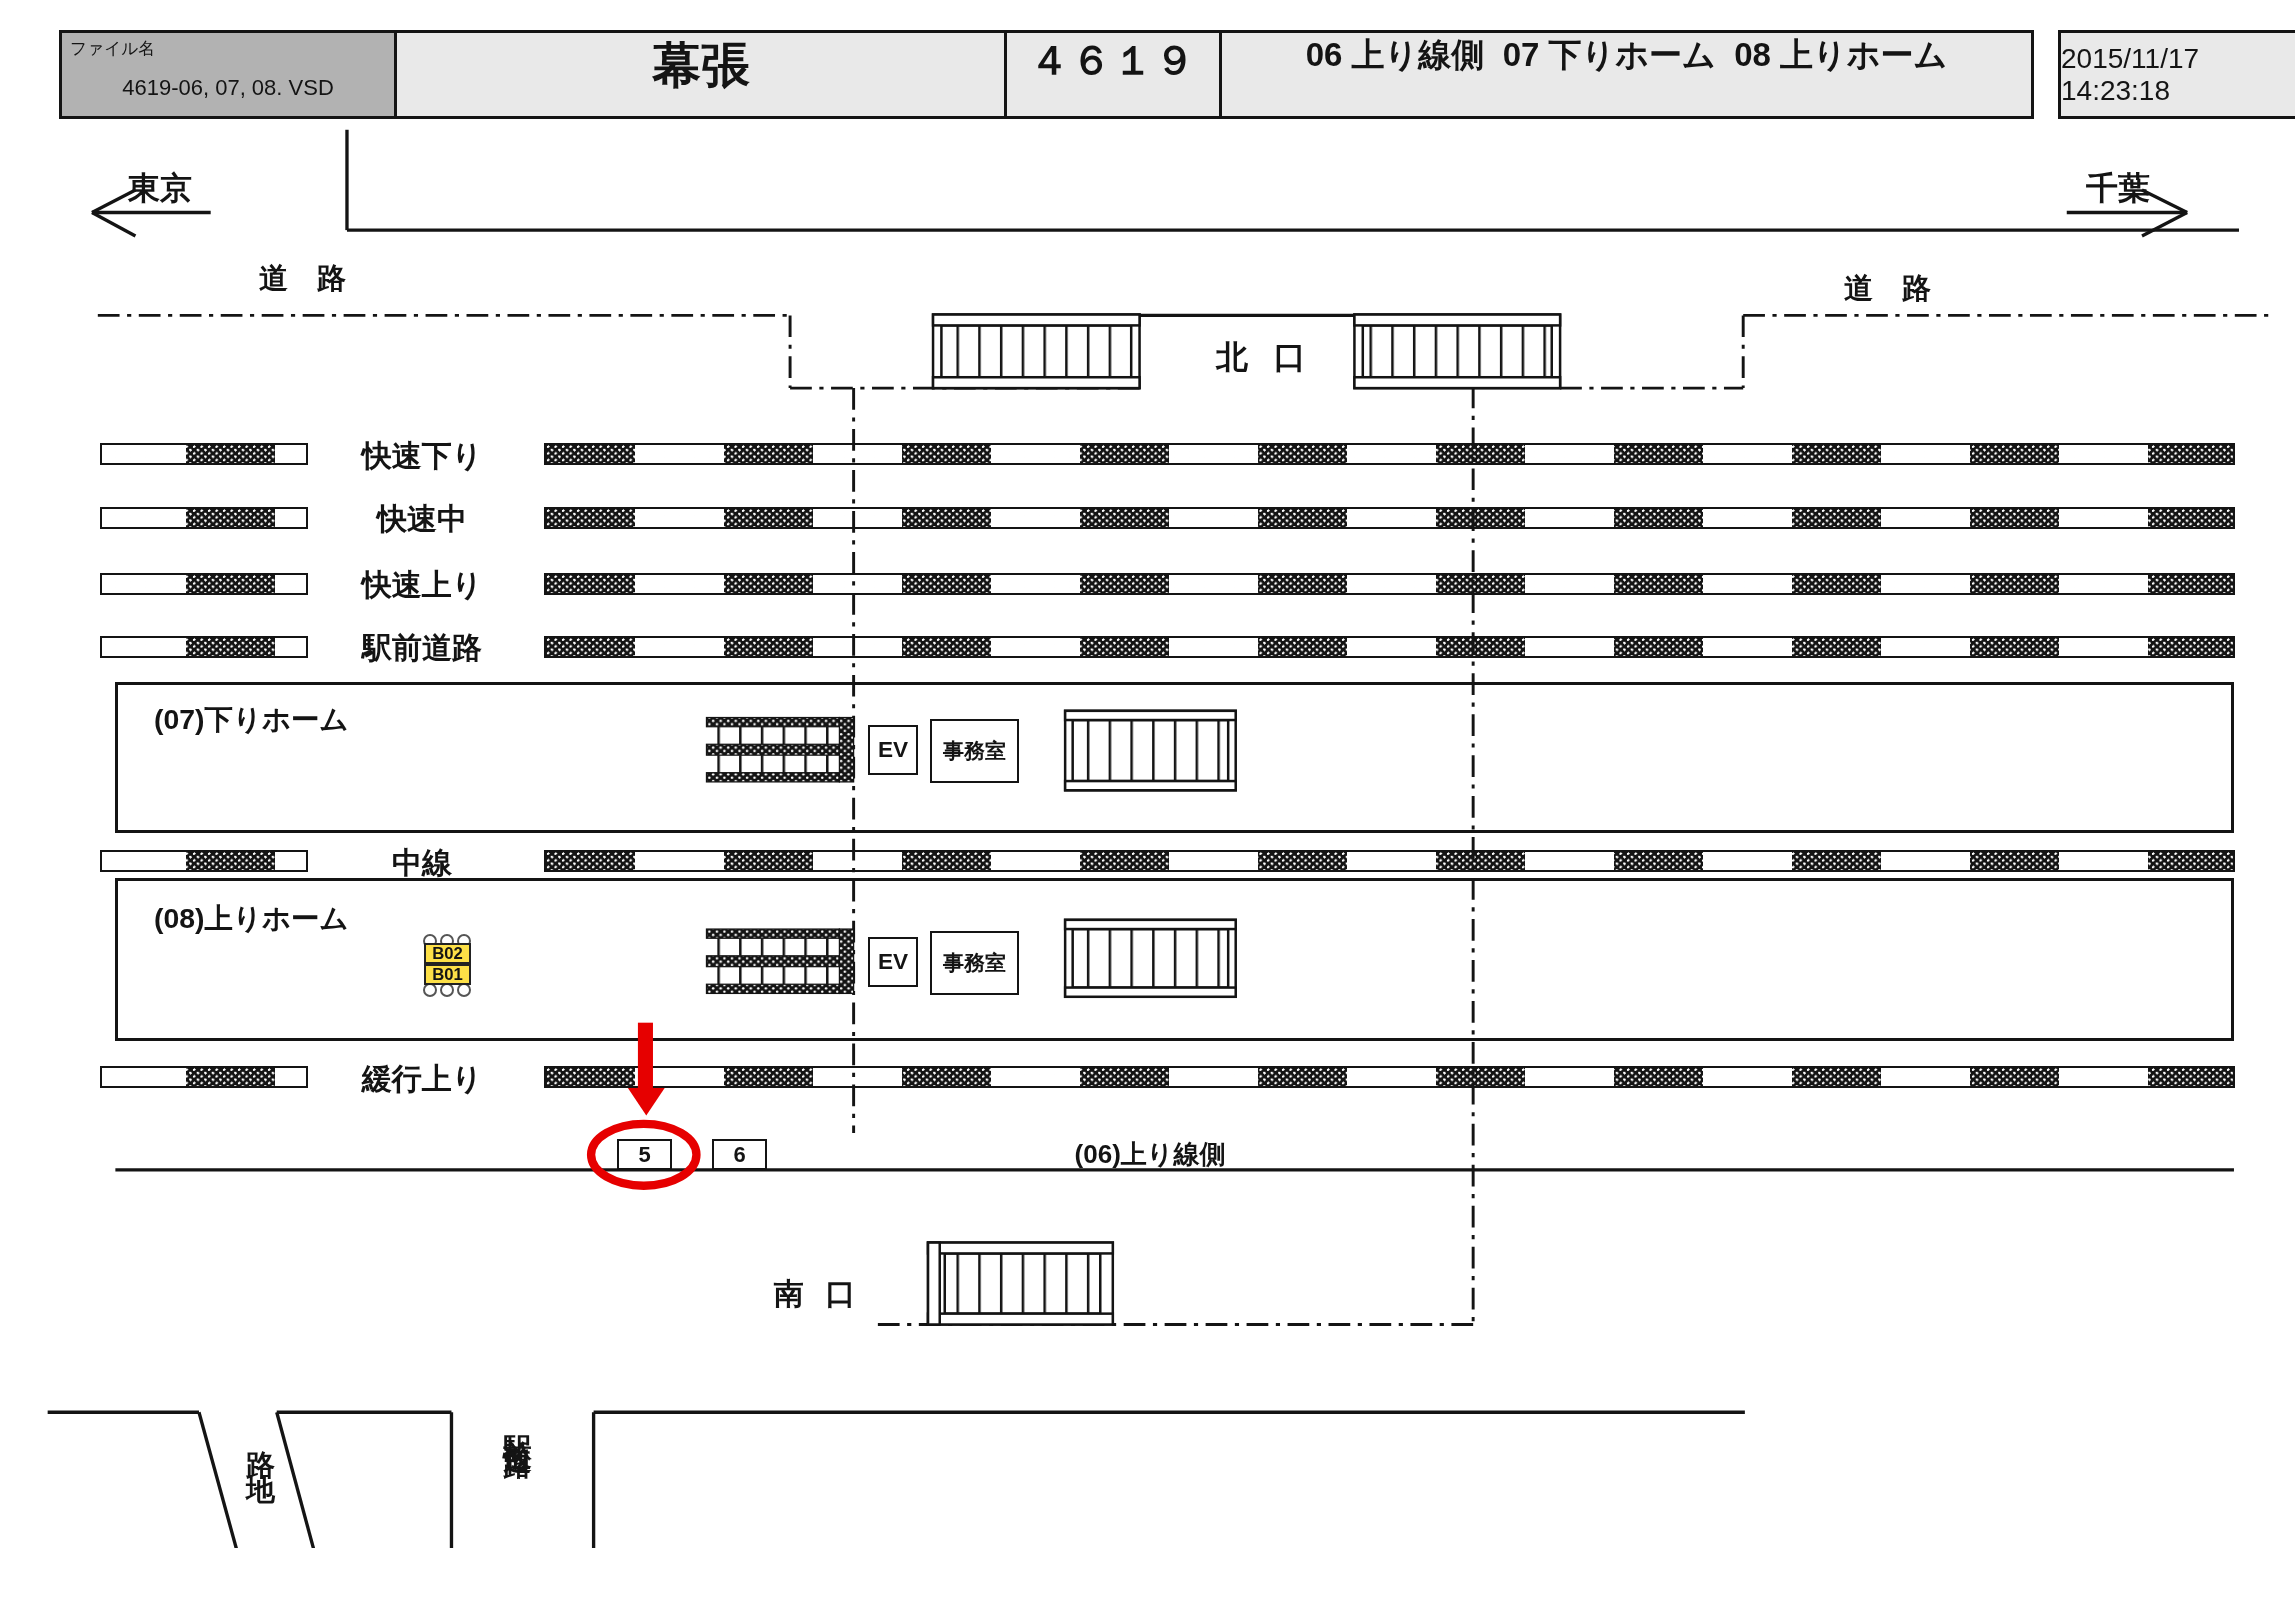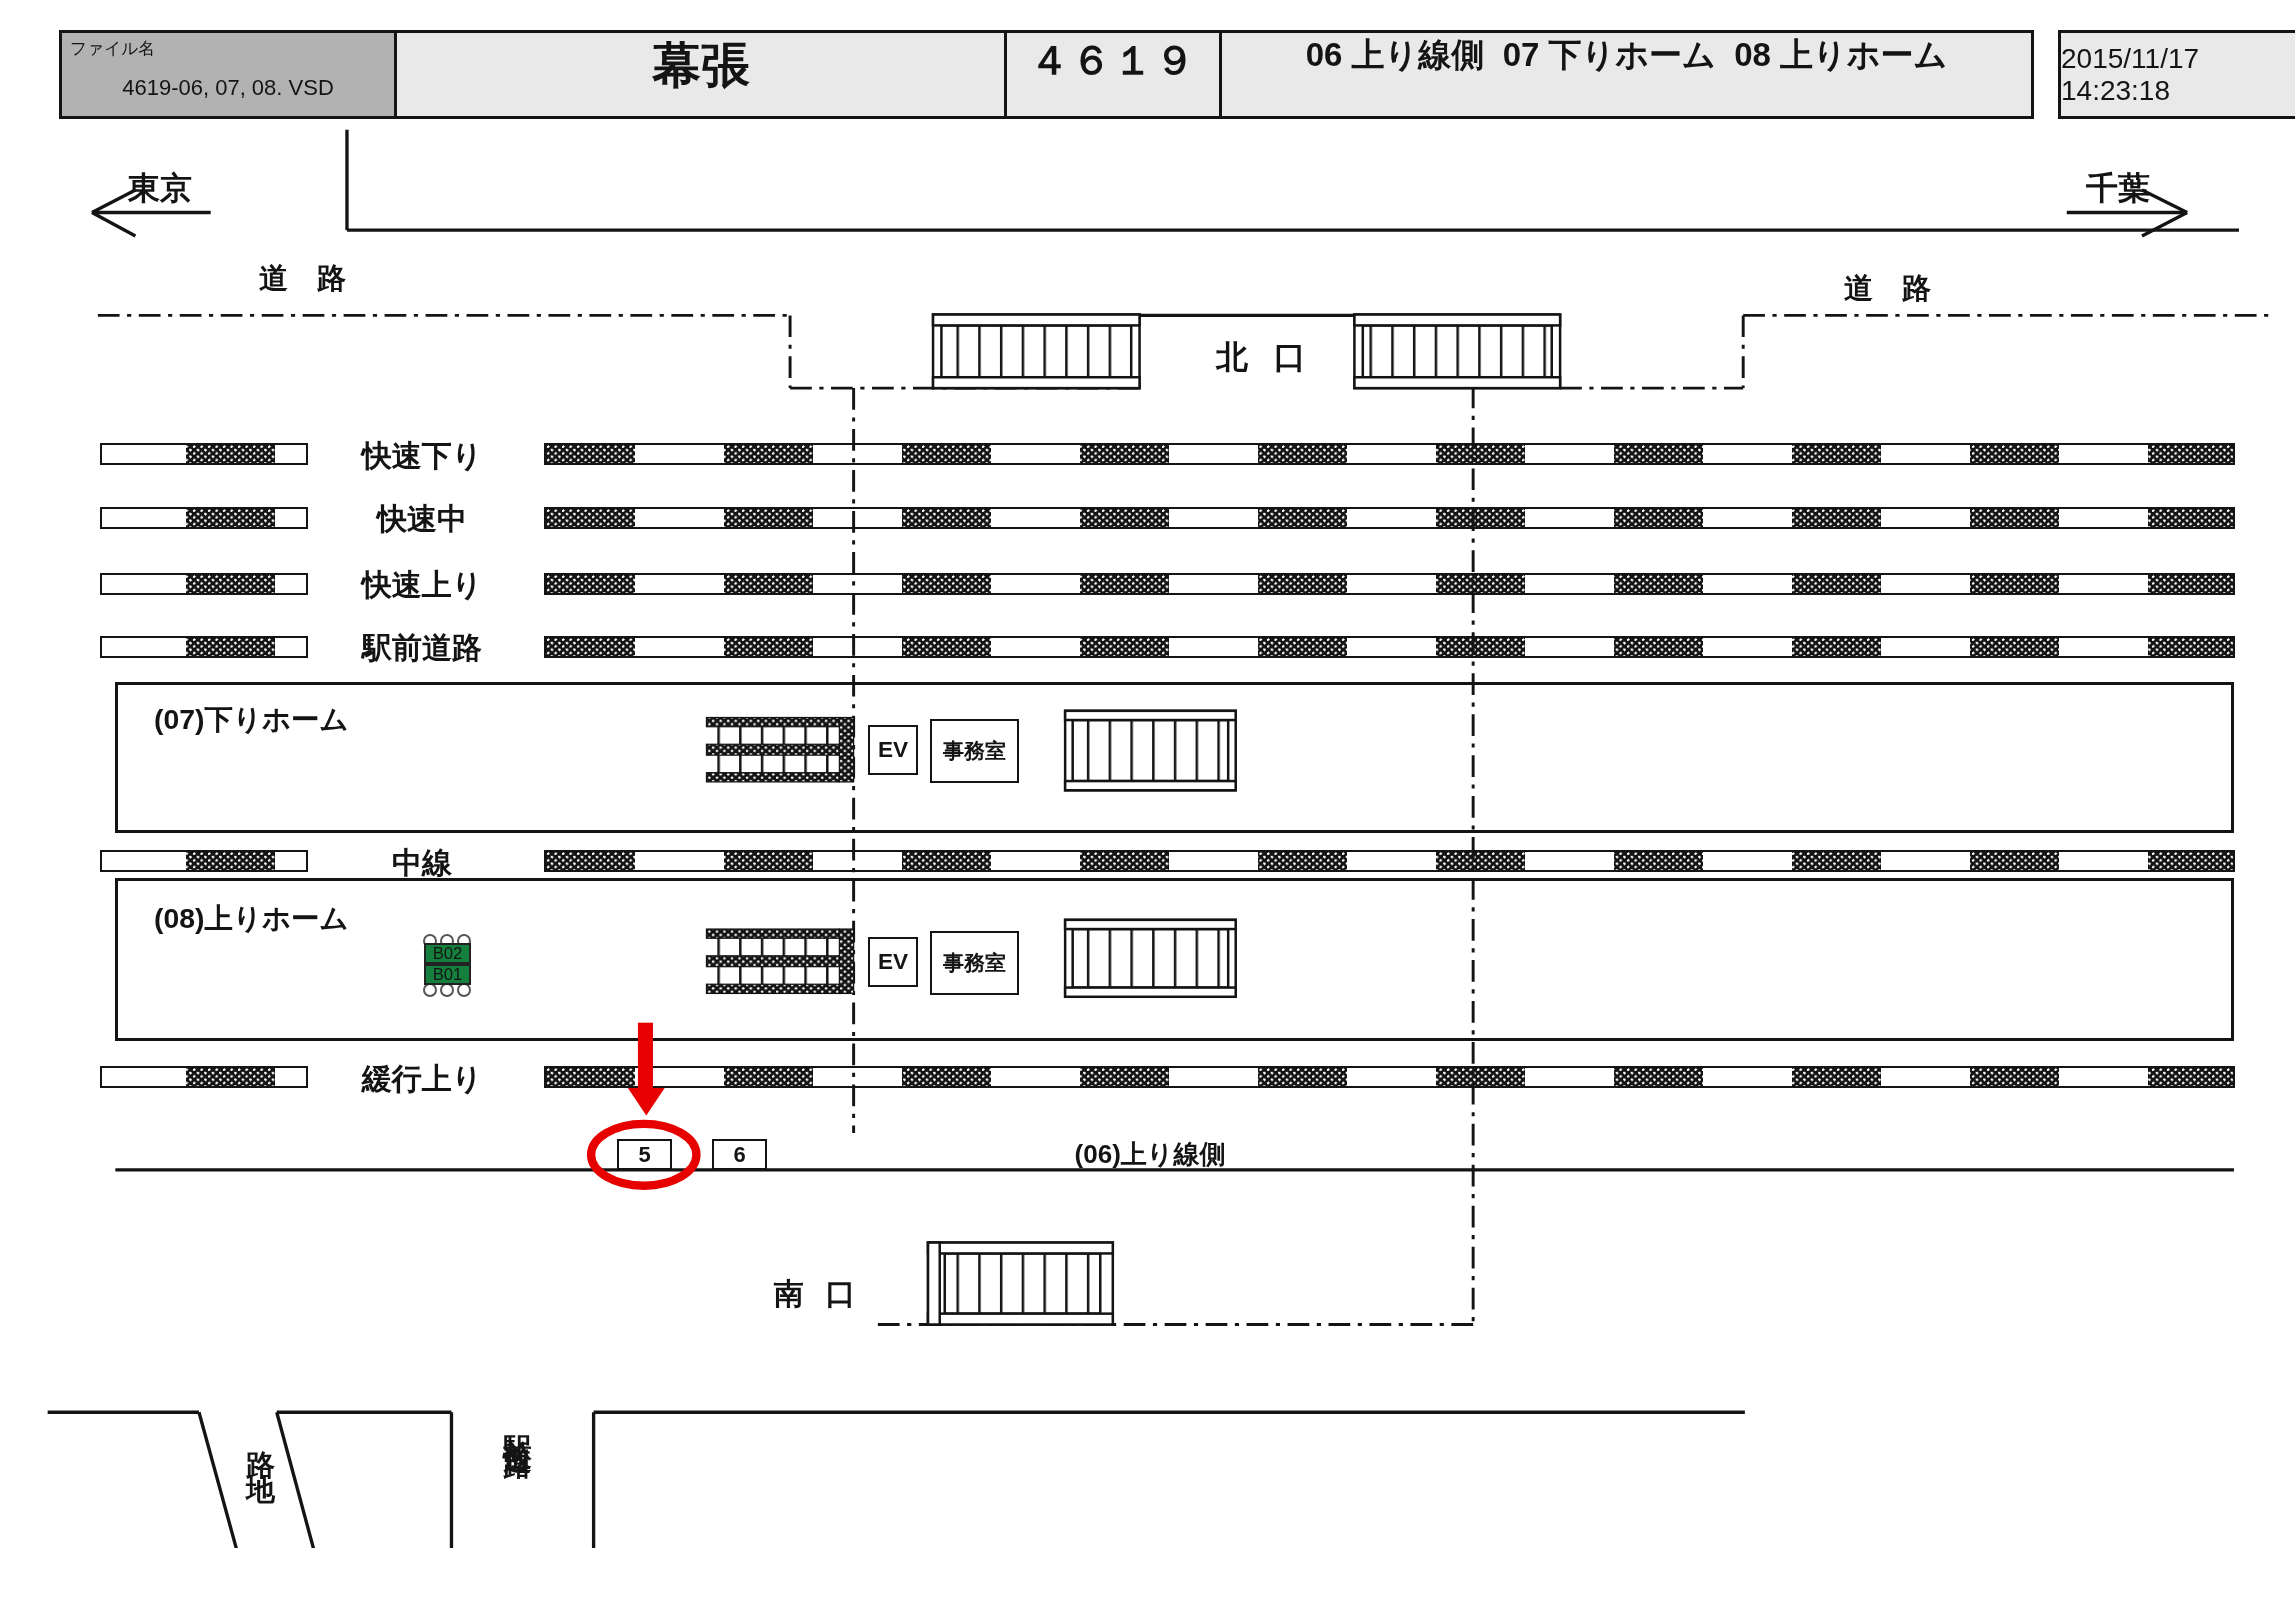--- a/index.html
+++ b/index.html
@@ -30,22 +30,22 @@
   
   .bx{position:absolute;box-sizing:border-box;border:2.5px solid #141414;background:#fff;
       display:flex;align-items:center;justify-content:center;z-index:3;font-weight:600;}
   svg.lines{position:absolute;left:0;top:0;z-index:2;pointer-events:none;}
   svg.redover{position:absolute;left:0;top:0;z-index:4;pointer-events:none;}
   .vtext{writing-mode:vertical-rl;text-orientation:upright;}
   
   .pill-circle{position:absolute;width:14.2px;height:14.2px;border:2.5px solid #555;border-radius:50%;
                box-sizing:border-box;background:#fff;z-index:3;}
   .pill-box{position:absolute;width:47px;height:21px;border:2.5px solid #222;box-sizing:border-box;
-            background:#15803d;display:flex;align-items:center;justify-content:center;
-            font-weight:400;font-size:16.7px;z-index:3;}
+            background:#fde047;display:flex;align-items:center;justify-content:center;
+            font-weight:700;font-size:16.7px;z-index:3;}
 </style>
 </head>
 <body>
 
 <div id="page">
 
   <div class="hd" style="left:59px;top:30px;width:338px;height:89px;background:#b2b2b2;"></div>
   <div class="t" style="left:70px;top:37px;font-size:16.7px;font-weight:500;">ファイル名</div>
   <div class="t ctr" style="left:59px;top:75px;width:338px;font-size:22px;font-weight:500;">4619-06, 07, 08. VSD</div>
 

